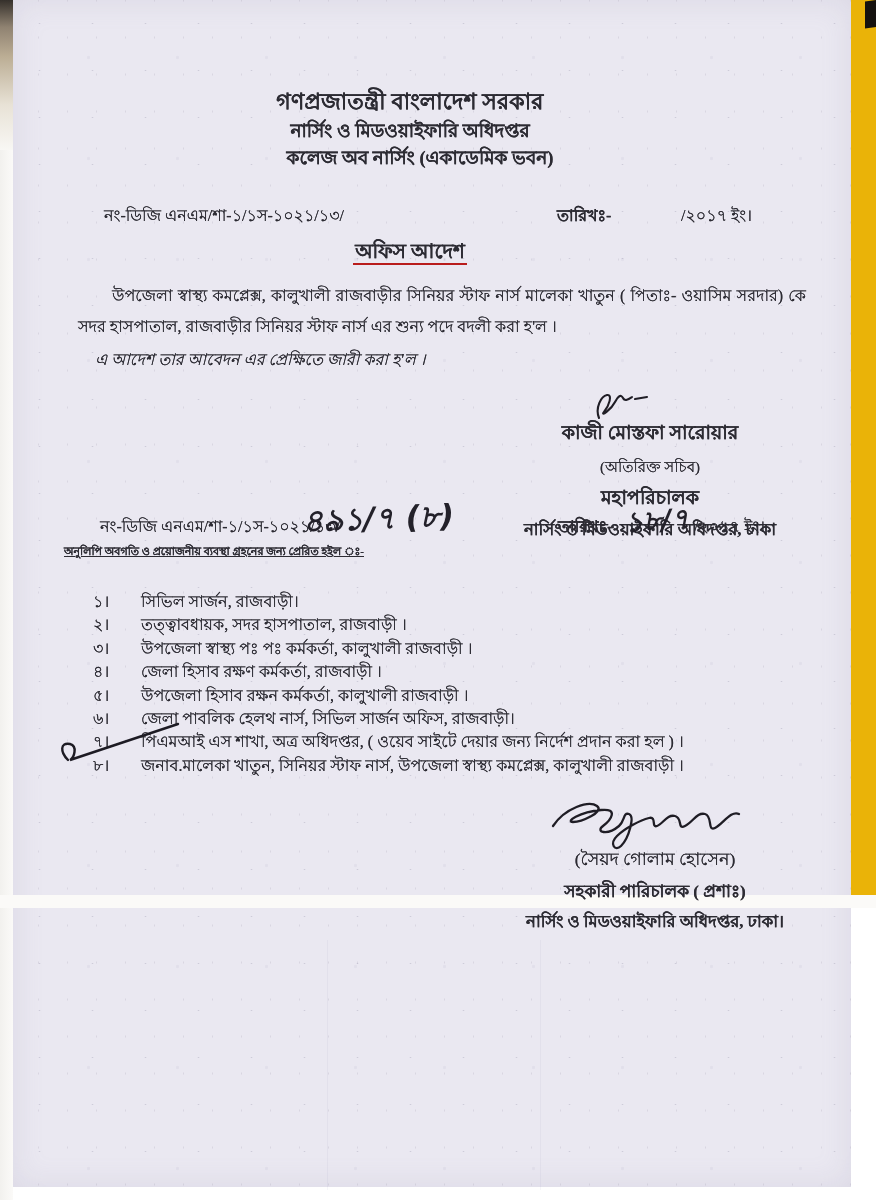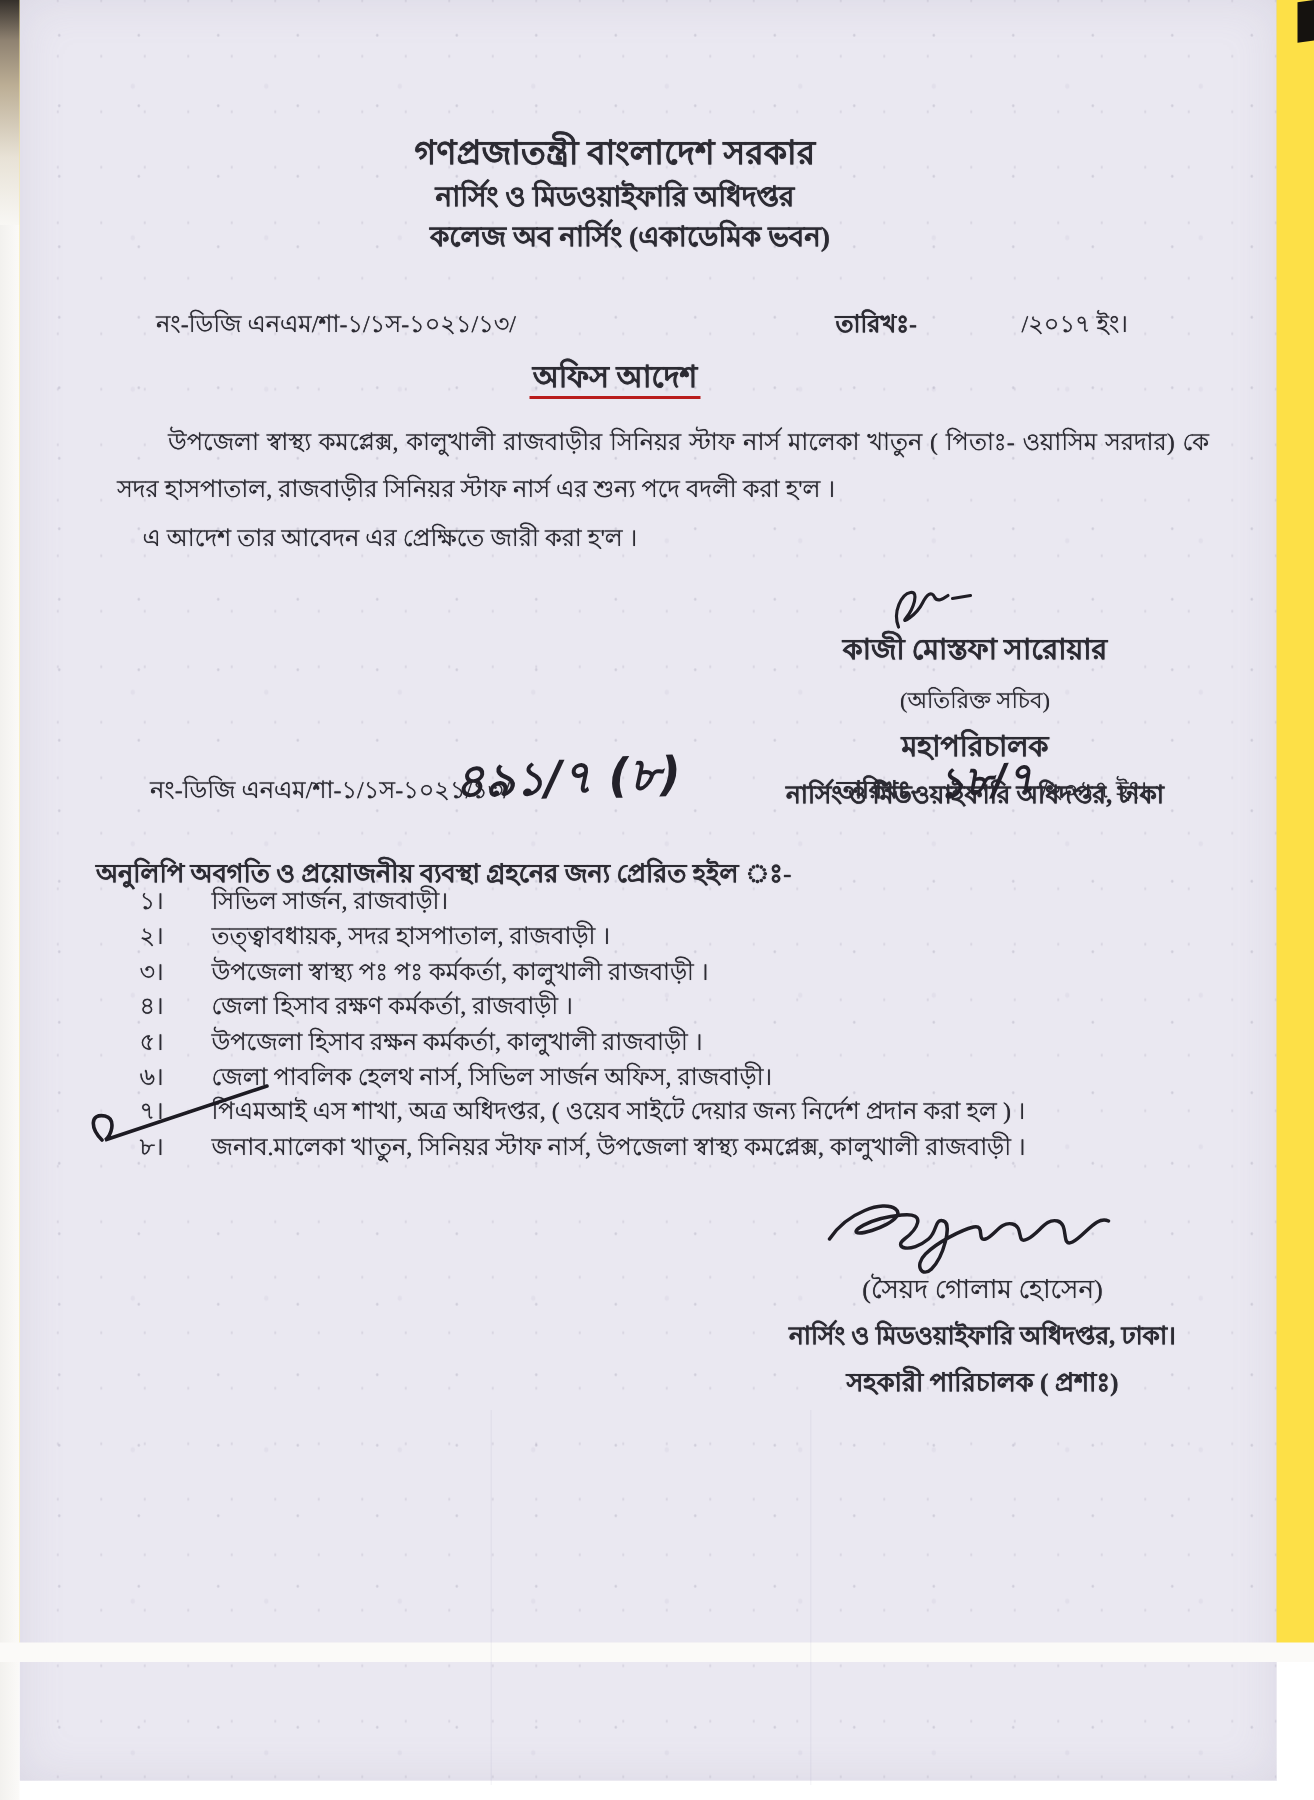--- a/index.html
+++ b/index.html
@@ -2,22 +2,22 @@
 <html lang="bn"><head>
 <meta charset="utf-8">
 <style>
   html,body{margin:0;padding:0;}
   body{
     width:876px;height:1200px;overflow:hidden;
     font-family:"Liberation Serif","DejaVu Serif",serif;
     background:#ffffff;
   }
   .scan{
-    position:relative;width:876px;height:1108px;
-    background:#fde047;
+    position:relative;width:876px;height:908px;
+    background:#eab308;
   }
   
   .paper{
     position:absolute;left:13px;top:0;width:838px;height:1187px;
     background-color:#eae8f1;
     background-image:
       radial-gradient(rgba(60,55,90,.16) .7px, transparent 1.1px),
       radial-gradient(rgba(70,60,95,.10) .6px, transparent 1px),
       radial-gradient(rgba(120,110,150,.07) 1.2px, transparent 1.8px);
     background-size:53px 47px, 29px 37px, 89px 101px;
@@ -81,39 +81,39 @@
   <div class="abs center-col ink blurred hdr2" style="top:117px;">নার্সিং ও মিডওয়াইফারি অধিদপ্তর</div>
   <div class="abs center-col ink blurred hdr2" style="top:144px;padding-left:10px;">কলেজ অব নার্সিং (একাডেমিক ভবন)</div>
 
   <div class="abs ink blurred small" style="left:104px;top:203px;">নং-ডিজি এনএম/শা-১/১স-১০২১/১৩/</div>
   <div class="abs ink blurred small" style="left:557px;top:203px;font-weight:700;">তারিখঃ-</div>
   <div class="abs ink blurred small" style="left:681px;top:203px;">/২০১৭ ইং।</div>
 
   <div class="abs center-col ink blurred doc-title" style="top:236px;"><span>অফিস আদেশ</span></div>
 
   <div class="abs ink blurred para" style="left:78px;top:280px;width:728px;text-indent:34px;">উপজেলা স্বাস্থ্য কমপ্লেক্স, কালুখালী রাজবাড়ীর সিনিয়র স্টাফ নার্স মালেকা খাতুন ( পিতাঃ- ওয়াসিম সরদার) কে সদর হাসপাতাল, রাজবাড়ীর  সিনিয়র স্টাফ নার্স এর শুন্য পদে বদলী করা হ'ল ।</div>
-  <div class="abs ink blurred para" style="left:95px;top:344px;width:700px;">এ আদেশ  তার আবেদন এর  প্রেক্ষিতে জারী করা হ'ল  ।</div>
+  <div class="abs ink blurred para" style="left:95px;top:344px;width:700px;font-style:italic;">এ আদেশ  তার আবেদন এর  প্রেক্ষিতে জারী করা হ'ল  ।</div>
 
   <svg class="abs" style="left:585px;top:390px;" width="70" height="32" viewBox="0 0 70 32">
     <path d="M14,28 C10,18 16,6 22,5 C28,4 24,16 19,22 C15,27 26,20 30,12 C33,6 36,4 38,8 C40,12 44,9 47,7 M50,9 L62,7" fill="none" stroke="#201e26" stroke-width="2.1" stroke-linecap="round"></path>
   </svg>
   <div class="abs sig-block ink blurred" style="left:520px;top:418px;width:260px;">
     <div style="font-size:19px;font-weight:700;">কাজী মোস্তফা সারোয়ার</div>
     <div style="font-size:15px;margin-top:5px;">(অতিরিক্ত সচিব)</div>
     <div style="font-size:19px;font-weight:700;margin-top:3px;">মহাপরিচালক</div>
     <div style="font-size:16.5px;font-weight:700;margin-top:2px;">নার্সিং ও মিডওয়াইফারি অধিদপ্তর, ঢাকা</div>
   </div>
 
   <div class="abs ink blurred small" style="left:100px;top:514px;">নং-ডিজি এনএম/শা-১/১স-১০২১/১৩/</div>
   <div class="abs hand" style="left:303px;top:494px;font-size:31px;transform:rotate(-2deg);">৪৯১/৭ (৮)</div>
   <div class="abs ink blurred small" style="left:558px;top:514px;font-weight:700;">তারিখঃ-</div>
   <div class="abs hand" style="left:625px;top:499px;font-size:28px;transform:rotate(-4deg);">১৮/৭</div>
   <div class="abs ink blurred small" style="left:694px;top:514px;">/২০১৭ ইং।</div>
 
-  <div class="abs ink blurred" style="left:64px;top:569px;font-size:17px;font-weight:700;">অনুলিপি অবগতি ও প্রয়োজনীয় ব্যবস্থা গ্রহনের জন্য প্রেরিত হইল ঃ-</div>
+  <div class="abs ink blurred" style="left:64px;top:543px;font-size:11px;font-weight:700;text-decoration:underline;">অনুলিপি অবগতি ও প্রয়োজনীয় ব্যবস্থা গ্রহনের জন্য প্রেরিত হইল ঃ-</div>
 
   <div class="abs ink blurred" style="left:93px;top:590px;width:700px;">
     <div class="list-row">
       <span class="list-no">১।</span>
       <span class="list-text">সিভিল সার্জন, রাজবাড়ী।</span>
     </div>
     <div class="list-row">
       <span class="list-no">২।</span>
       <span class="list-text">তত্ত্বাবধায়ক, সদর হাসপাতাল, রাজবাড়ী ।</span>
     </div>
@@ -145,16 +145,16 @@
 
   <svg class="abs" style="left:50px;top:708px;" width="135" height="58" viewBox="0 0 135 58">
     <path d="M18,52 C10,44 10,34 20,36 C28,38 24,50 20,52 L128,16" fill="none" stroke="#1d1b23" stroke-width="2.4" stroke-linecap="round"></path>
   </svg>
 
   <svg class="abs" style="left:545px;top:792px;" width="210" height="62" viewBox="0 0 210 62">
     <path d="M8,34 C20,16 44,8 52,14 C60,20 36,30 28,30 C20,30 34,20 56,18 C74,16 66,28 58,34 C50,40 62,44 74,34 C80,29 78,20 84,22 C90,24 84,46 76,54 C70,60 64,52 72,44 C80,36 96,28 104,26 C112,24 106,36 112,34 C118,32 122,22 130,24 C138,26 132,38 140,34 C148,30 152,20 160,22 C168,24 162,40 170,36 C178,32 186,18 194,22" fill="none" stroke="#1f1d25" stroke-width="2.3" stroke-linecap="round"></path>
   </svg>
   <div class="abs sig-block ink blurred" style="left:510px;top:846px;width:290px;">
     <div style="font-size:17.5px;font-weight:400;">(সৈয়দ গোলাম হোসেন)</div>
+    <div style="font-size:17px;font-weight:700;margin-top:3px;">সহকারী পারিচালক ( প্রশাঃ)</div>
     <div style="font-size:16.5px;font-weight:700;margin-top:3px;">নার্সিং ও মিডওয়াইফারি অধিদপ্তর, ঢাকা।</div>
-    <div style="font-size:17px;font-weight:700;margin-top:3px;">সহকারী পারিচালক ( প্রশাঃ)</div>
   </div>
 </div>
 
 </body></html>

